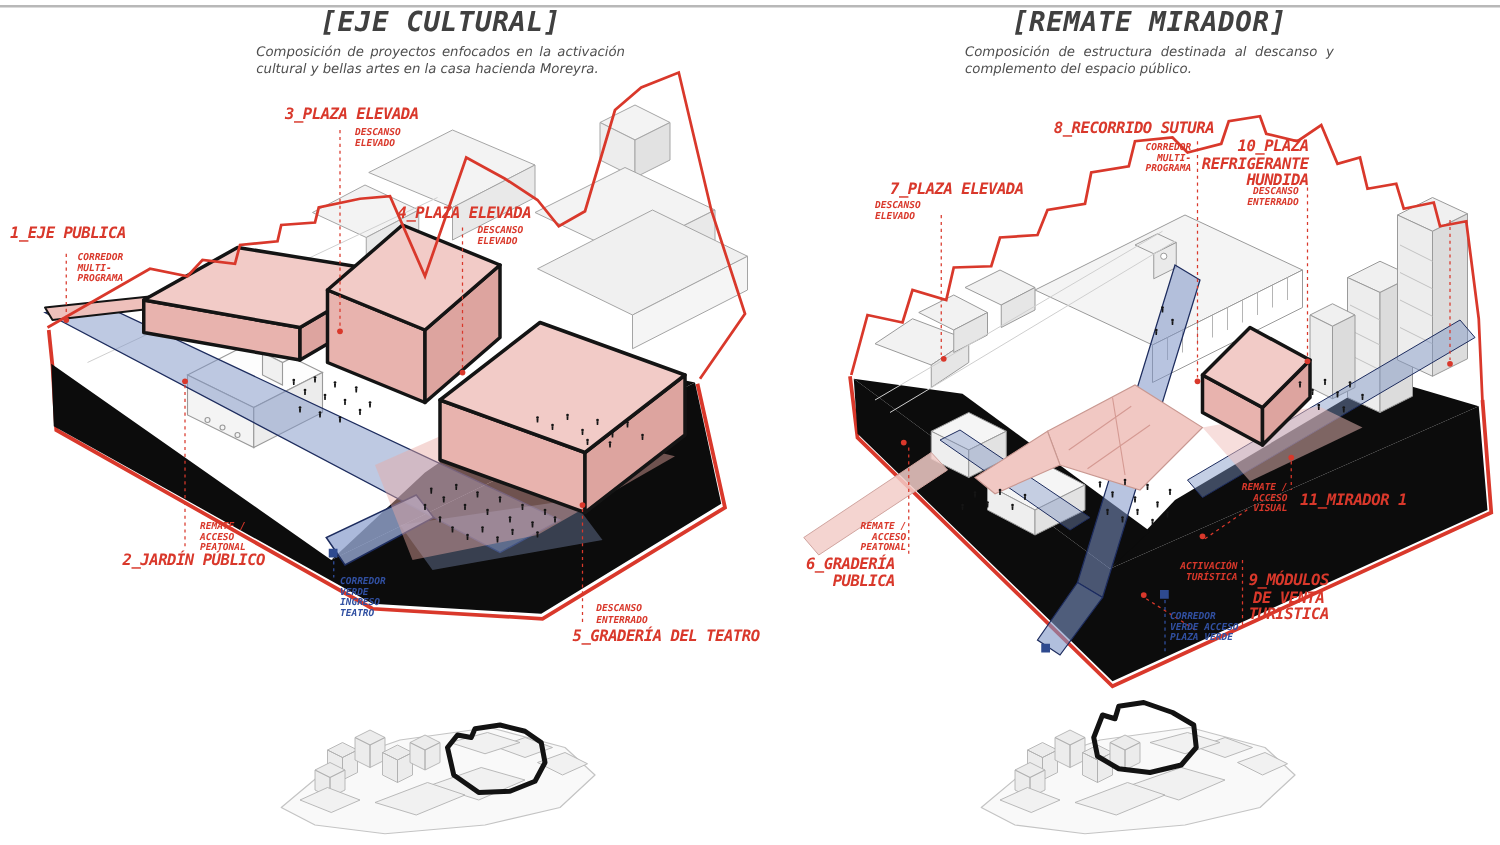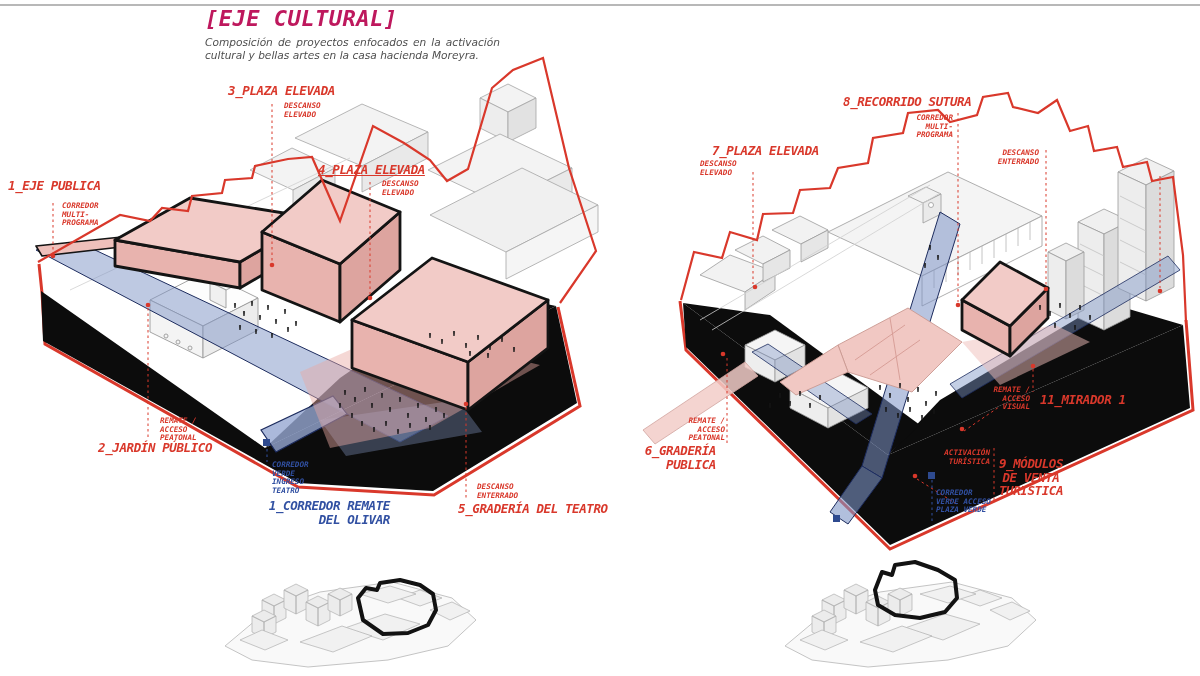--- a/index.html
+++ b/index.html
@@ -2,22 +2,22 @@
 <html><head>
 <meta charset="utf-8">
 <style>
   :root{--red:#d9382b;--blue:#3150a2;--navy:#1d2c5e;}
   html,body{margin:0;padding:0;background:#ffffff;}
   .page{position:relative;width:1200px;height:676px;background:#fff;overflow:hidden;
         font-family:"DejaVu Sans Mono",monospace;}
   .toprule{position:absolute;left:0;top:4px;width:1200px;height:2px;background:#b8b8b8;}
   svg.canvas{position:absolute;left:0;top:0;}
   .hdr{position:absolute;top:8px;width:295px;}
-  .hdr .t{font:700 22px/1 "DejaVu Sans Mono",monospace;font-style:italic;color:#be185d;
-          letter-spacing:.5px;text-align:left;white-space:nowrap;}
+  .hdr .t{font:700 22px/1 "DejaVu Sans Mono",monospace;font-style:italic;color:#404040;
+          letter-spacing:.5px;text-align:center;white-space:nowrap;}
   .hdr .s{margin-top:6px;font:400 10.6px/1.18 "DejaVu Sans",sans-serif;font-style:italic;
           color:#4e4e4e;text-align:justify;}
   .lbl{position:absolute;font:700 12.5px/1.08 "DejaVu Sans Mono",monospace;font-style:italic;
        color:var(--red);letter-spacing:-.4px;white-space:pre-line;}
   .lbl.sm{font-size:7.6px;line-height:1.12;letter-spacing:0;}
   .lbl.blue{color:var(--blue);}
   .ta-r{text-align:right;}
   .ta-c{text-align:center;}
 </style>
 </head>
@@ -299,52 +299,57 @@
     <g>
       <use href="#minicity" x="560"></use>
       <path d="M875,590 L882,572 L892,575 L895,565 L915,562 L938,570 L955,580 L957,598 L945,612 L920,618 L895,615 L878,605 Z" fill="none" stroke="#121212" stroke-width="4" stroke-linejoin="round"></path>
     </g>
   </svg>
 
   <div class="hdr" style="left:205px;">
     <div class="t">[EJE CULTURAL]</div>
     <div class="s">Composición de proyectos enfocados en la activación cultural y bellas artes en la casa hacienda Moreyra.</div>
   </div>
+  <div class="hdr" style="left:772px;">
+    <div class="t">[REMATE MIRADOR]</div>
+    <div class="s">Composición de estructura destinada al descanso y complemento del espacio público.</div>
+  </div>
 
   <div class="lbl" style="left:8px;top:179px;">1_EJE PUBLICA</div>
   <div class="lbl sm" style="left:62px;top:202px;">CORREDOR
 MULTI-
 PROGRAMA</div>
   <div class="lbl" style="left:228px;top:84px;">3_PLAZA ELEVADA</div>
   <div class="lbl sm" style="left:284px;top:102px;">DESCANSO
 ELEVADO</div>
-  <div class="lbl" style="left:318px;top:163px;text-decoration:underline;">4_PLAZA ELEVADA</div>
+  <div class="lbl" style="left:318px;top:163px;">4_PLAZA ELEVADA</div>
   <div class="lbl sm" style="left:382px;top:180px;">DESCANSO
 ELEVADO</div>
   <div class="lbl sm" style="left:160px;top:417px;">REMATE /
 ACCESO
 PEATONAL</div>
   <div class="lbl" style="left:98px;top:441px;">2_JARDÍN PÚBLICO</div>
   <div class="lbl sm" style="left:477px;top:483px;">DESCANSO
 ENTERRADO</div>
   <div class="lbl" style="left:458px;top:502px;">5_GRADERÍA DEL TEATRO</div>
   <div class="lbl sm blue" style="left:272px;top:461px;">CORREDOR
 VERDE
 INGRESO
 TEATRO</div>
-  <div class="lbl blue ta-r" style="left:262px;top:499px;width:128px;">1_CORREDOR REMATE
-DEL OLIVAR</div>
 
   <div class="lbl" style="left:712px;top:144px;">7_PLAZA ELEVADA</div>
   <div class="lbl sm" style="left:700px;top:160px;">DESCANSO
 ELEVADO</div>
   <div class="lbl" style="left:843px;top:95px;">8_RECORRIDO SUTURA</div>
   <div class="lbl sm ta-r" style="left:901px;top:114px;width:52px;">CORREDOR
 MULTI-
 PROGRAMA</div>
+  <div class="lbl ta-r" style="left:957px;top:110px;width:90px;">10_PLAZA
+REFRIGERANTE
+HUNDIDA</div>
   <div class="lbl sm ta-r" style="left:993px;top:149px;width:46px;">DESCANSO
 ENTERRADO</div>
   <div class="lbl sm ta-r" style="left:986px;top:386px;width:44px;">REMATE /
 ACCESO
 VISUAL</div>
   <div class="lbl" style="left:1040px;top:393px;">11_MIRADOR 1</div>
   <div class="lbl sm ta-r" style="left:679px;top:417px;width:46px;">REMATE /
 ACCESO
 PEATONAL</div>
   <div class="lbl ta-r" style="left:642px;top:444px;width:74px;">6_GRADERÍA

